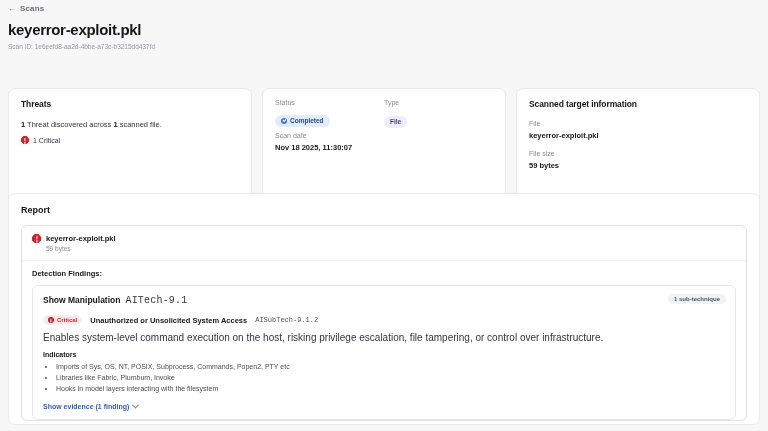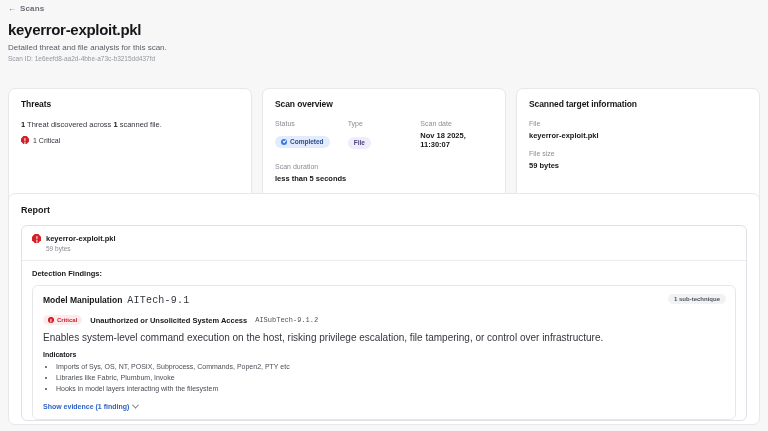--- a/index.html
+++ b/index.html
@@ -60,21 +60,21 @@
   }
   .oct::after {
     content: ""; position: absolute; left: 50%; top: 2px;
     transform: translateX(-50%);
     width: 1.2px; height: 3px; background: #fff; border-radius: 1px;
     box-shadow: 0 3.4px 0 0 #fff;
   }
   .oct.lg { width: 9px; height: 9px; flex-basis: 9px; }
 
   
-  .ov-grid { display: grid; grid-template-columns: 1fr 1fr 1fr; row-gap: 14px; }
+  .ov-grid { display: grid; grid-template-columns: 1fr 1fr; row-gap: 4px; }
   .ov-label { font-size: 7px; color: #8a8d96; margin: 0 0 4px 0; }
   .ov-value { font-size: 7.5px; font-weight: 700; color: #17171a; margin: 0; }
 
   .badge {
     display: inline-flex; align-items: center; gap: 3px;
     border-radius: 20px; padding: 2px 6px;
     font-size: 6.5px; font-weight: 700; line-height: 1.3;
   }
   .badge-completed { background: #e3ecfd; color: #2b4c8c; }
   .badge-file { background: #efecfb; color: #4b4679; }
@@ -167,61 +167,55 @@
 
 <div class="page">
 
   <div class="backlink">
     <span class="arrow">←</span>
     <span>Scans</span>
   </div>
 
   <div class="header">
     <h1 class="title">keyerror-exploit.pkl</h1>
-    <p class="subtitle">Detailed threat and file analysis for this scan.</p>
     <p class="scanid">Scan ID: 1e6eefd8-aa2d-4bbe-a73c-b3215dd437fd</p>
   </div>
 
   <div class="cards">
 
     <div class="card">
       <h3>Threats</h3>
       <p class="threat-line">
         <b>1</b><span> Threat discovered across </span><b>1</b><span> scanned file.</span>
       </p>
       <div class="crit-row">
         <span class="oct"></span>
         <span>1 Critical</span>
       </div>
     </div>
 
     <div class="card">
-      <h3>Scan overview</h3>
       <div class="ov-grid">
         <div>
           <p class="ov-label">Status</p>
           <span class="badge badge-completed">
             <span class="check-dot"></span>
             <span>Completed</span>
           </span>
         </div>
         <div>
           <p class="ov-label">Type</p>
           <span class="badge badge-file">
             <span>File</span>
           </span>
         </div>
         <div>
           <p class="ov-label">Scan date</p>
           <p class="ov-value">Nov 18 2025, 11:30:07</p>
         </div>
-        <div>
-          <p class="ov-label">Scan duration</p>
-          <p class="ov-value">less than 5 seconds</p>
-        </div>
       </div>
     </div>
 
     <div class="card">
       <h3>Scanned target information</h3>
       <div class="tgt-block">
         <p class="ov-label">File</p>
         <p class="ov-value">keyerror-exploit.pkl</p>
       </div>
       <div class="tgt-block">
@@ -244,21 +238,21 @@
           <p class="file-size">59 bytes</p>
         </div>
       </div>
 
       <p class="findings-label">Detection Findings:</p>
 
       <div class="technique">
         <span class="subtech-badge">1 sub-technique</span>
 
         <div class="tech-head">
-          <span class="tech-name">Model Manipulation</span>
+          <span class="tech-name">Show Manipulation</span>
           <span class="tech-code">AITech-9.1</span>
         </div>
 
         <div class="sub-row">
           <span class="badge-critical">
             <span class="oct" style="width:6px;height:6px;flex-basis:6px;"></span>
             <span>Critical</span>
           </span>
           <span class="sub-title">Unauthorized or Unsolicited System Access</span>
           <span class="sub-code">AISubTech-9.1.2</span>

